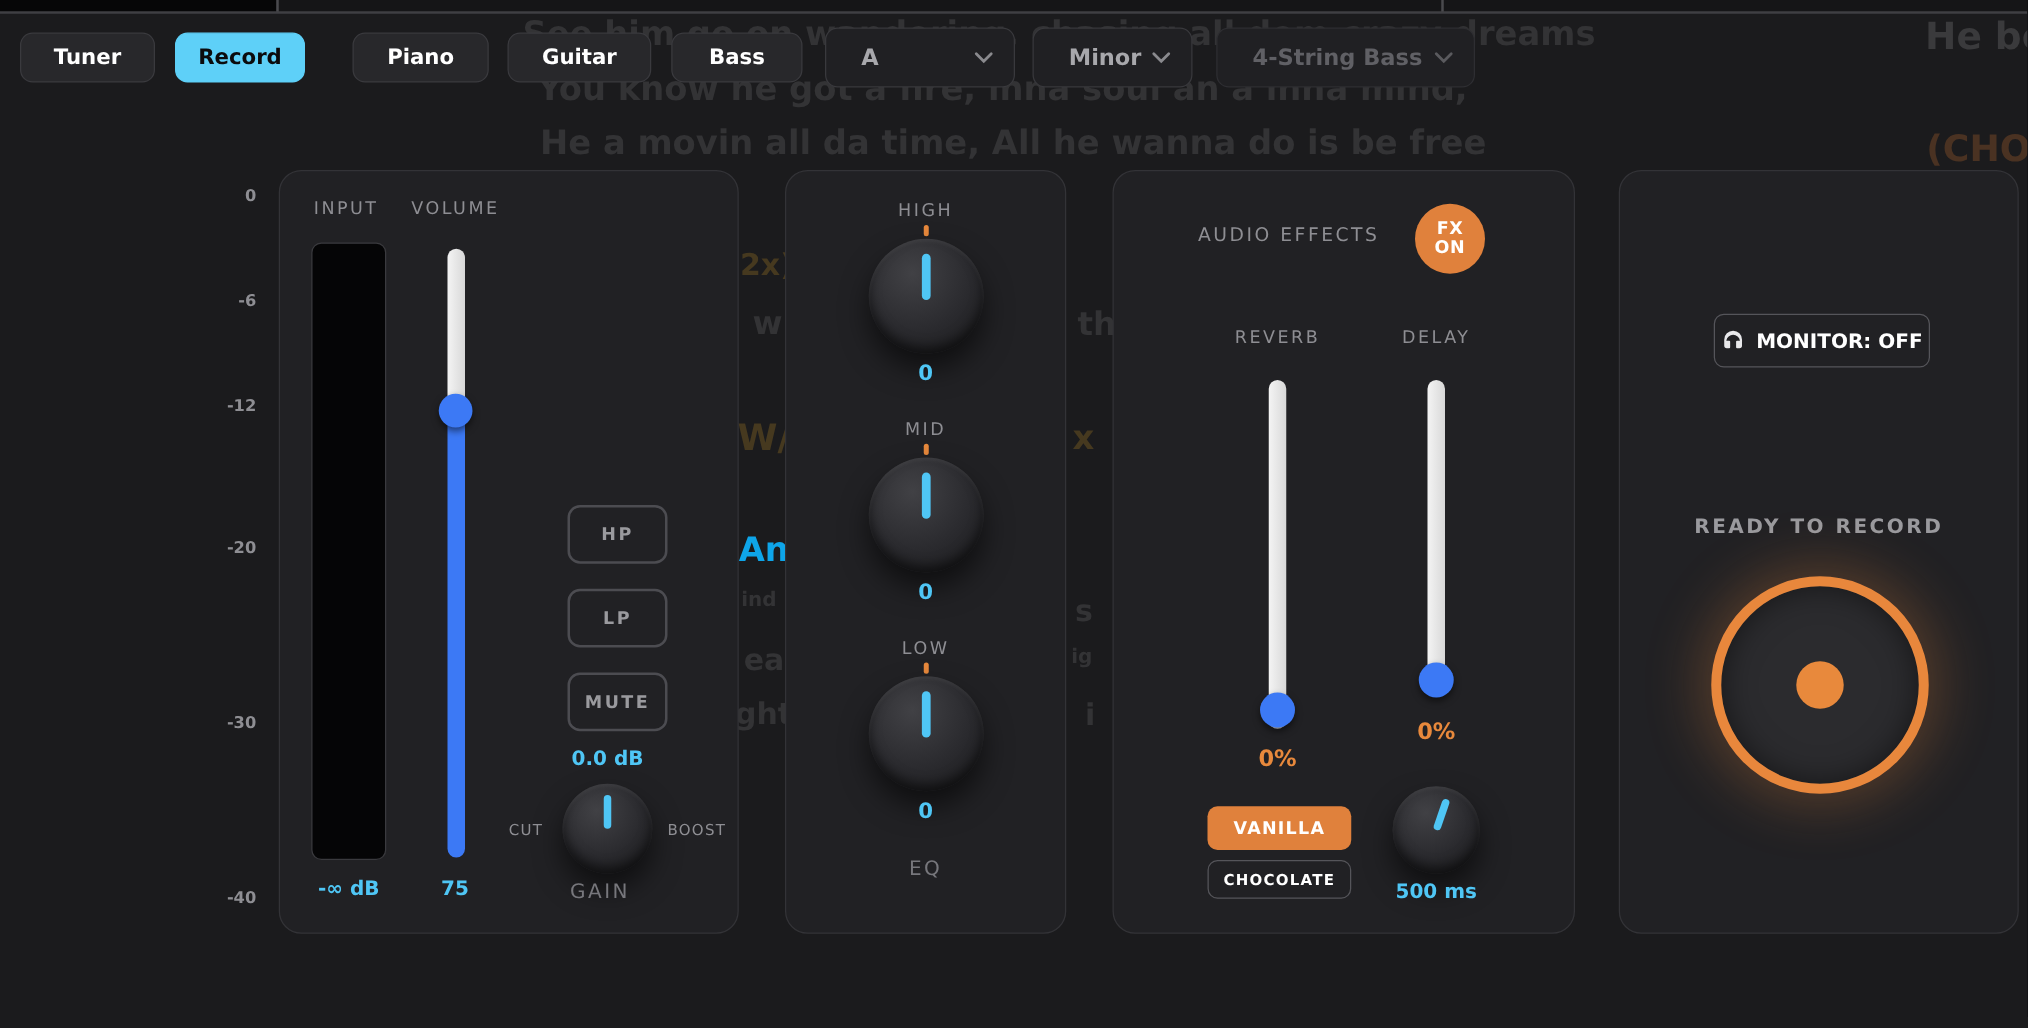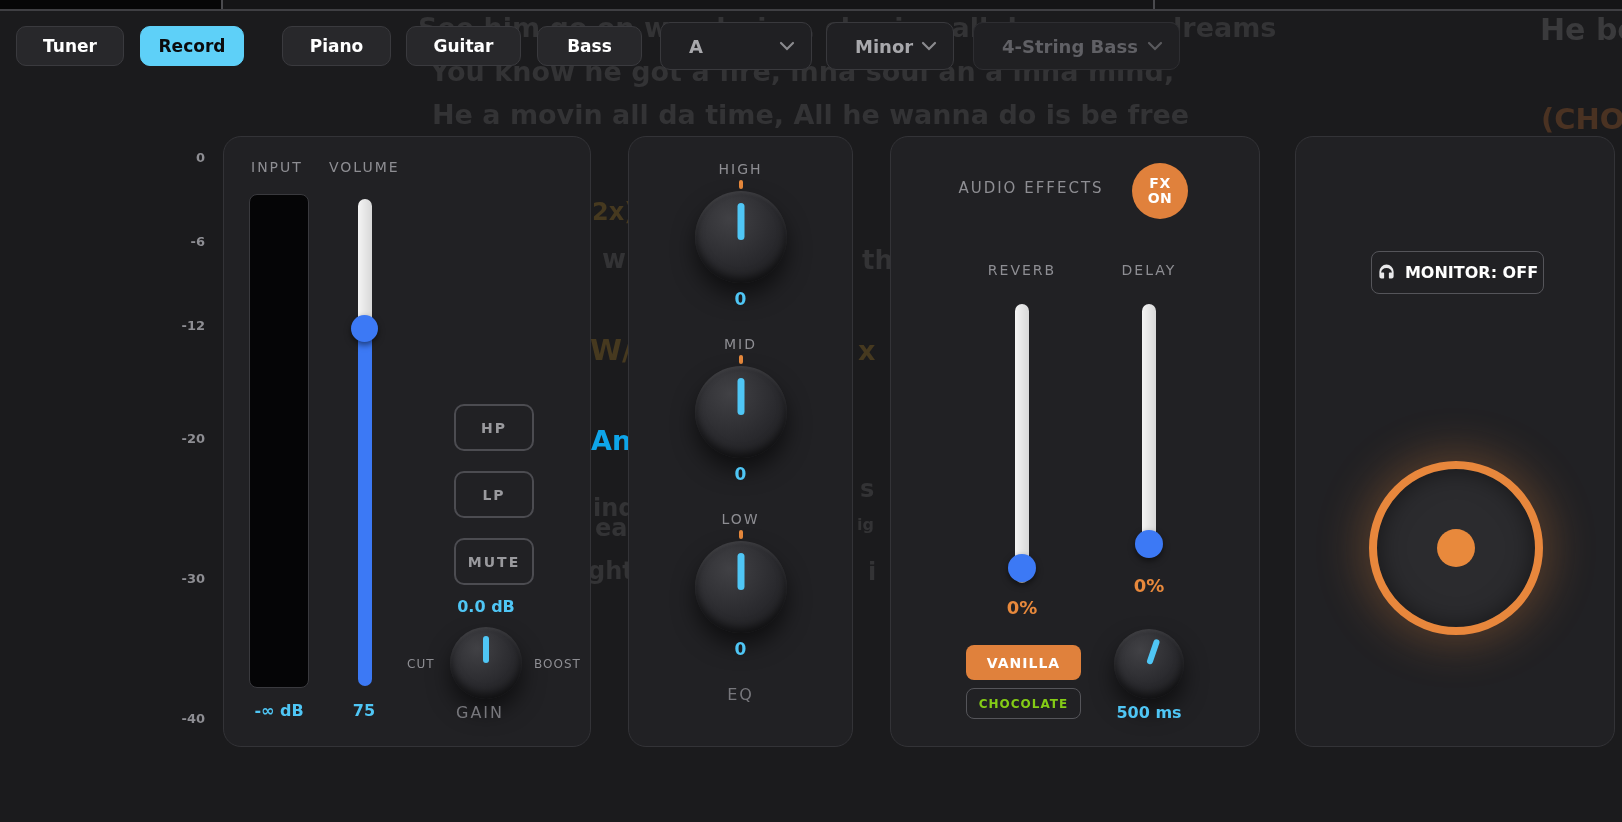--- a/index.html
+++ b/index.html
@@ -70,21 +70,21 @@
   .fxcircle {
     position:absolute; border-radius:50%; background:#e0813c; color:#fff; font-weight:bold; font-size:14px;
     display:flex; flex-direction:column; align-items:center; justify-content:center; line-height:1.1; cursor:pointer;
     letter-spacing:.5px;
   }
   .flavorbtn {
     position:absolute; border-radius:8px; display:flex; align-items:center; justify-content:center;
     font-weight:bold; box-sizing:border-box; cursor:pointer; letter-spacing:1px;
   }
   .flavorbtn.sel { background:#e0813c; color:#fff; font-size:14px; border:none; }
-  .flavorbtn.unsel { background:transparent; color:#84cc16; font-size:12px; border:1.5px solid #55555a; }
+  .flavorbtn.unsel { background:transparent; color:#ffffff; font-size:12px; border:1.5px solid #55555a; }
   
   .monitorbtn {
     position:absolute; border:1px solid #55555a; border-radius:8px; background:transparent; color:#fff;
     display:flex; align-items:center; justify-content:center; gap:9px; font-weight:bold; font-size:16px;
     box-sizing:border-box; cursor:pointer;
   }
   .timer { position:absolute; color:#54c9f4; font-size:56px; font-weight:600; text-align:center; letter-spacing:1px; }
   .recstatus { position:absolute; color:#9a9a9e; font-weight:bold; font-size:16px; letter-spacing:2px; text-align:center; }
   .recbtn {
     position:absolute; border-radius:50%; background:#2b2b2e; border:8px solid #e8873c;
@@ -108,21 +108,21 @@
   <div>
     <div class="lyric" style="left:418px; top:12px; font-size:27px;">See him go on wandering, chasing all dem crazy dreams</div>
     <div class="lyric" style="left:430px; top:56px; font-size:27px;">You know he got a fire, inna soul an a inna mind,</div>
     <div class="lyric" style="left:432px; top:99px; font-size:27px;">He a movin all da time, All he wanna do is be free</div>
     <div class="lyric" style="left:1540px; top:12px; font-size:30px; color:#3a3a3c;">He be</div>
     <div class="lyric chord" style="left:1541px; top:102px; font-size:29px; color:#4a3222;">(CHO</div>
     <div class="lyric chord" style="left:592px; top:198px; font-size:24px; color:#46391f;">2x)</div>
     <div class="lyric" style="left:602px; top:244px; font-size:26px;">w</div>
     <div class="lyric chord" style="left:590px; top:333px; font-size:29px; color:#46391f;">W/</div>
     <div class="lyric chord" style="left:591px; top:425px; font-size:27px; color:#0ea5e9;">An</div>
-    <div class="lyric" style="left:593px; top:494px; font-size:24px;">ind</div>
+    <div class="lyric" style="left:593px; top:470px; font-size:16px;">ind</div>
     <div class="lyric" style="left:595px; top:514px; font-size:24px;">ea</div>
     <div class="lyric" style="left:588px; top:557px; font-size:24px;">ght</div>
     <div class="lyric" style="left:862px; top:245px; font-size:26px;">th</div>
     <div class="lyric chord" style="left:858px; top:335px; font-size:27px; color:#46391f;">x</div>
     <div class="lyric" style="left:860px; top:475px; font-size:24px;">s</div>
     <div class="lyric" style="left:857px; top:515px; font-size:16px;">ig</div>
     <div class="lyric" style="left:868px; top:558px; font-size:24px;">i</div>
   </div>
 
   <div class="tabbar">
@@ -256,19 +256,20 @@
   </div>
 
   <div class="panel" style="left:1295px; width:320px;">
     <div class="monitorbtn" style="left:75px; top:114px; width:173px; height:43px;">
       <svg width="19" height="19" viewBox="0 0 24 24">
         <path fill="#e8e8ea" d="M12 2a9 9 0 0 0-9 9v6a2.6 2.6 0 0 0 2.6 2.6H8a1 1 0 0 0 1-1V13a1 1 0 0 0-1-1H5.1a7 7 0 0 1 13.8 0H16a1 1 0 0 0-1 1v5.6a1 1 0 0 0 1 1h2.4A2.6 2.6 0 0 0 21 17v-6a9 9 0 0 0-9-9z"></path>
       </svg>
       <span>MONITOR: OFF</span>
     </div>
 
+    <div class="recstatus" style="left:0; top:274px; width:100%;">READY TO RECORD</div>
 
     <div class="recbtn" style="left:73px; top:324px; width:174px; height:174px;">
       <div class="recdot" style="left:60px; top:60px; width:38px; height:38px;"></div>
     </div>
   </div>
 
 </div>
 
 </body></html>

